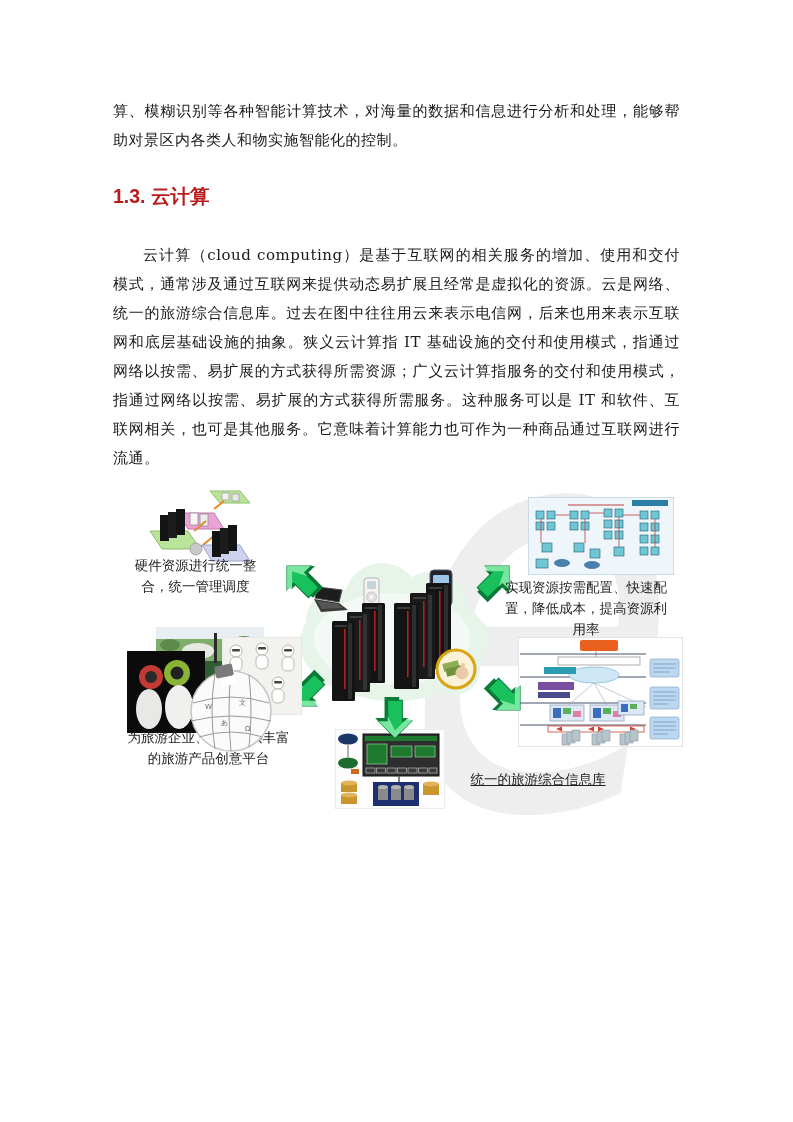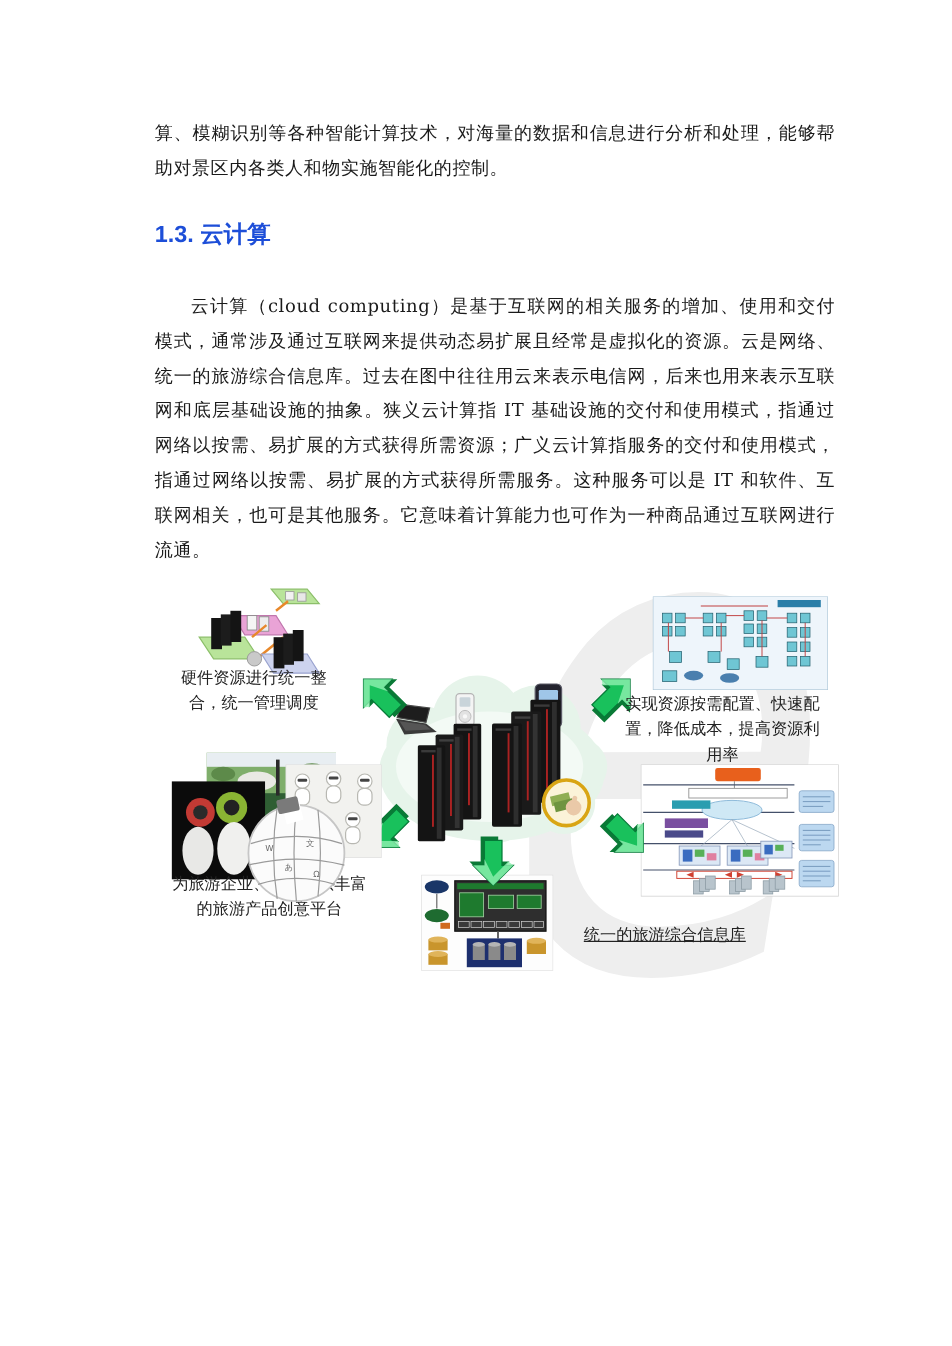--- a/index.html
+++ b/index.html
@@ -1,27 +1,27 @@
 <!DOCTYPE html>
 <html><head>
 <meta charset="utf-8">
 <style>
   html,body { margin:0; padding:0; background:#ffffff; }
   .page {
     position:relative; width:767px; height:1122px; background:#ffffff;
-    overflow:hidden; font-family:"DejaVu Serif", serif; color:#1a1a1a;margin-left:16px;
+    overflow:hidden; font-family:"DejaVu Serif", serif; color:#1a1a1a;
   }
   .body-text {
     margin:0 0 0 113px; width:567px; font-size:15px; line-height:29px;
     text-align:justify; letter-spacing:0.5px;
   }
   .p-top { padding-top:97px; }
   .heading {
     margin:28px 0 0 113px; font-family:"Liberation Sans", sans-serif;
-    font-weight:bold; font-size:19.5px; color:#1d4ed8; line-height:26px;
+    font-weight:bold; font-size:19.5px; color:#b91c1c; line-height:26px;
   }
   .p-cloud { margin-top:32px; text-indent:2em; }
   .figure { position:relative; width:793px; height:345px; margin-top:12px; }
   .fig-item { position:absolute; z-index:2; }
   .cap {
     position:absolute; z-index:4; font-size:13.5px; line-height:21px;
     text-align:center; white-space:pre-line; color:#222;
   }
   .arrow { position:absolute; width:46px; height:46px; z-index:3; }
   .wm { position:absolute; left:425px; top:0; z-index:0; }

